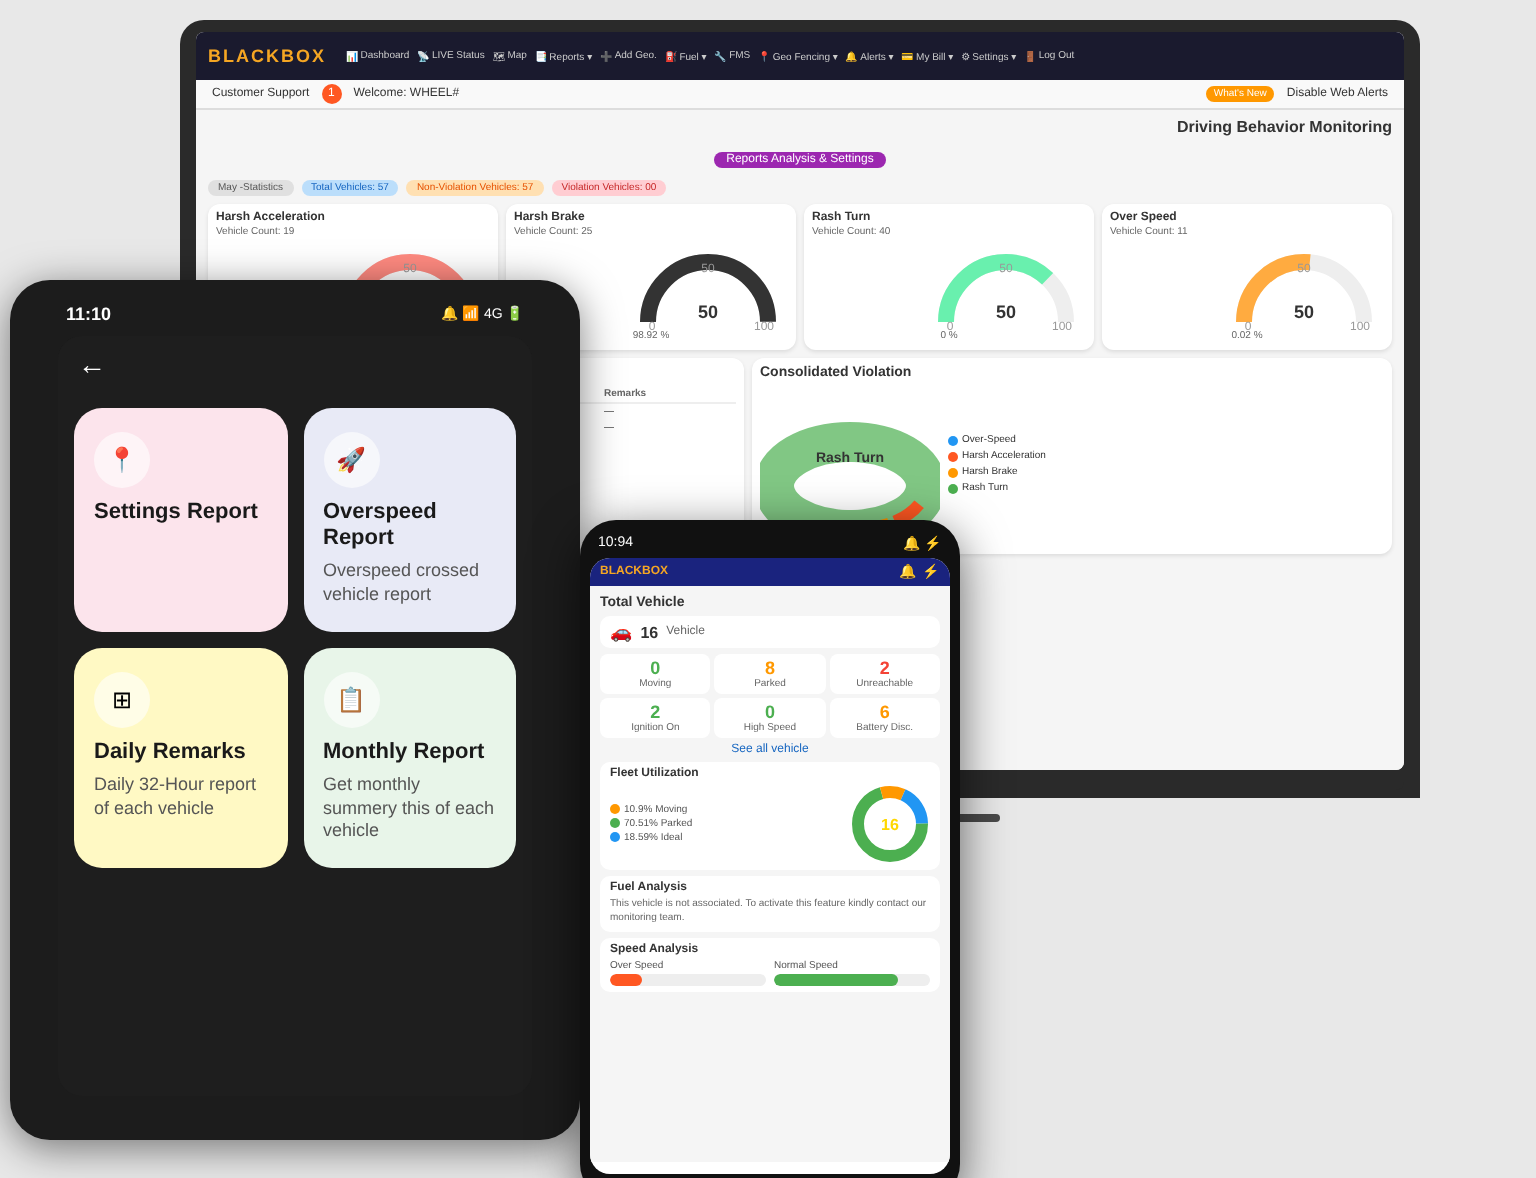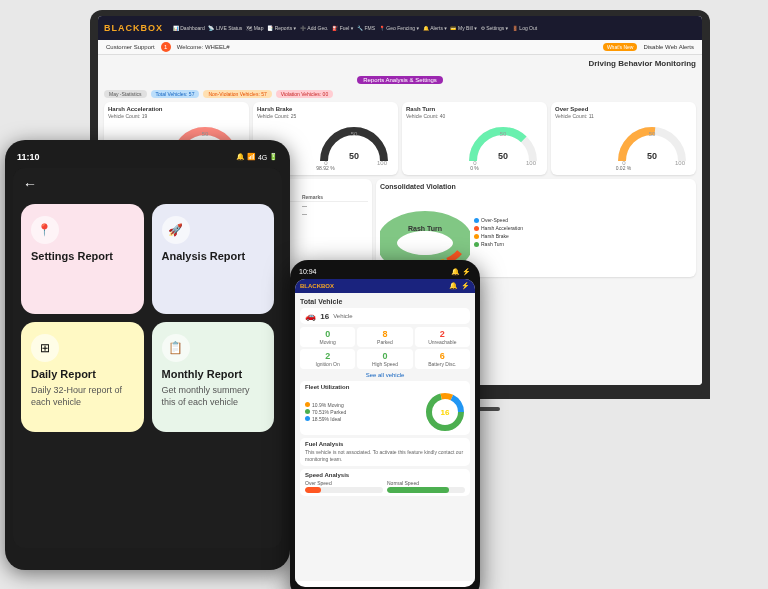--- a/index.html
+++ b/index.html
@@ -221,21 +221,21 @@
 
     
     .tablet {
       position: absolute;
       top: 140px;
       left: 5px;
       width: 285px;
       height: 430px;
       background: #1c1c1c;
       border-radius: 20px;
-      padding: 12px 8px;
+      padding: 12px 24px;
       box-shadow: 0 4px 20px rgba(0,0,0,0.5);
     }
     .tablet-status-bar {
       display: flex;
       justify-content: space-between;
       align-items: center;
       padding: 0 4px;
       margin-bottom: 6px;
     }
     .tablet-time {
@@ -714,26 +714,27 @@
     </div>
     <div class="reports-grid">
 
       <div class="report-card pink">
         <div class="report-icon">📍</div>
         <div class="report-name">Settings Report</div>
       </div>
 
       <div class="report-card lavender">
         <div class="report-icon">🚀</div>
-        <div class="report-name">Analysis Report</div>
+        <div class="report-name">Overspeed Report</div>
+        <div class="report-desc">Overspeed crossed vehicle report</div>
       </div>
 
       <div class="report-card yellow">
         <div class="report-icon">⊞</div>
-        <div class="report-name">Daily Report</div>
+        <div class="report-name">Daily Remarks</div>
         <div class="report-desc">Daily 32-Hour report of each vehicle</div>
       </div>
 
       <div class="report-card mint">
         <div class="report-icon">📋</div>
         <div class="report-name">Monthly Report</div>
         <div class="report-desc">Get monthly summery this of each vehicle</div>
       </div>
     </div>
   </div>

